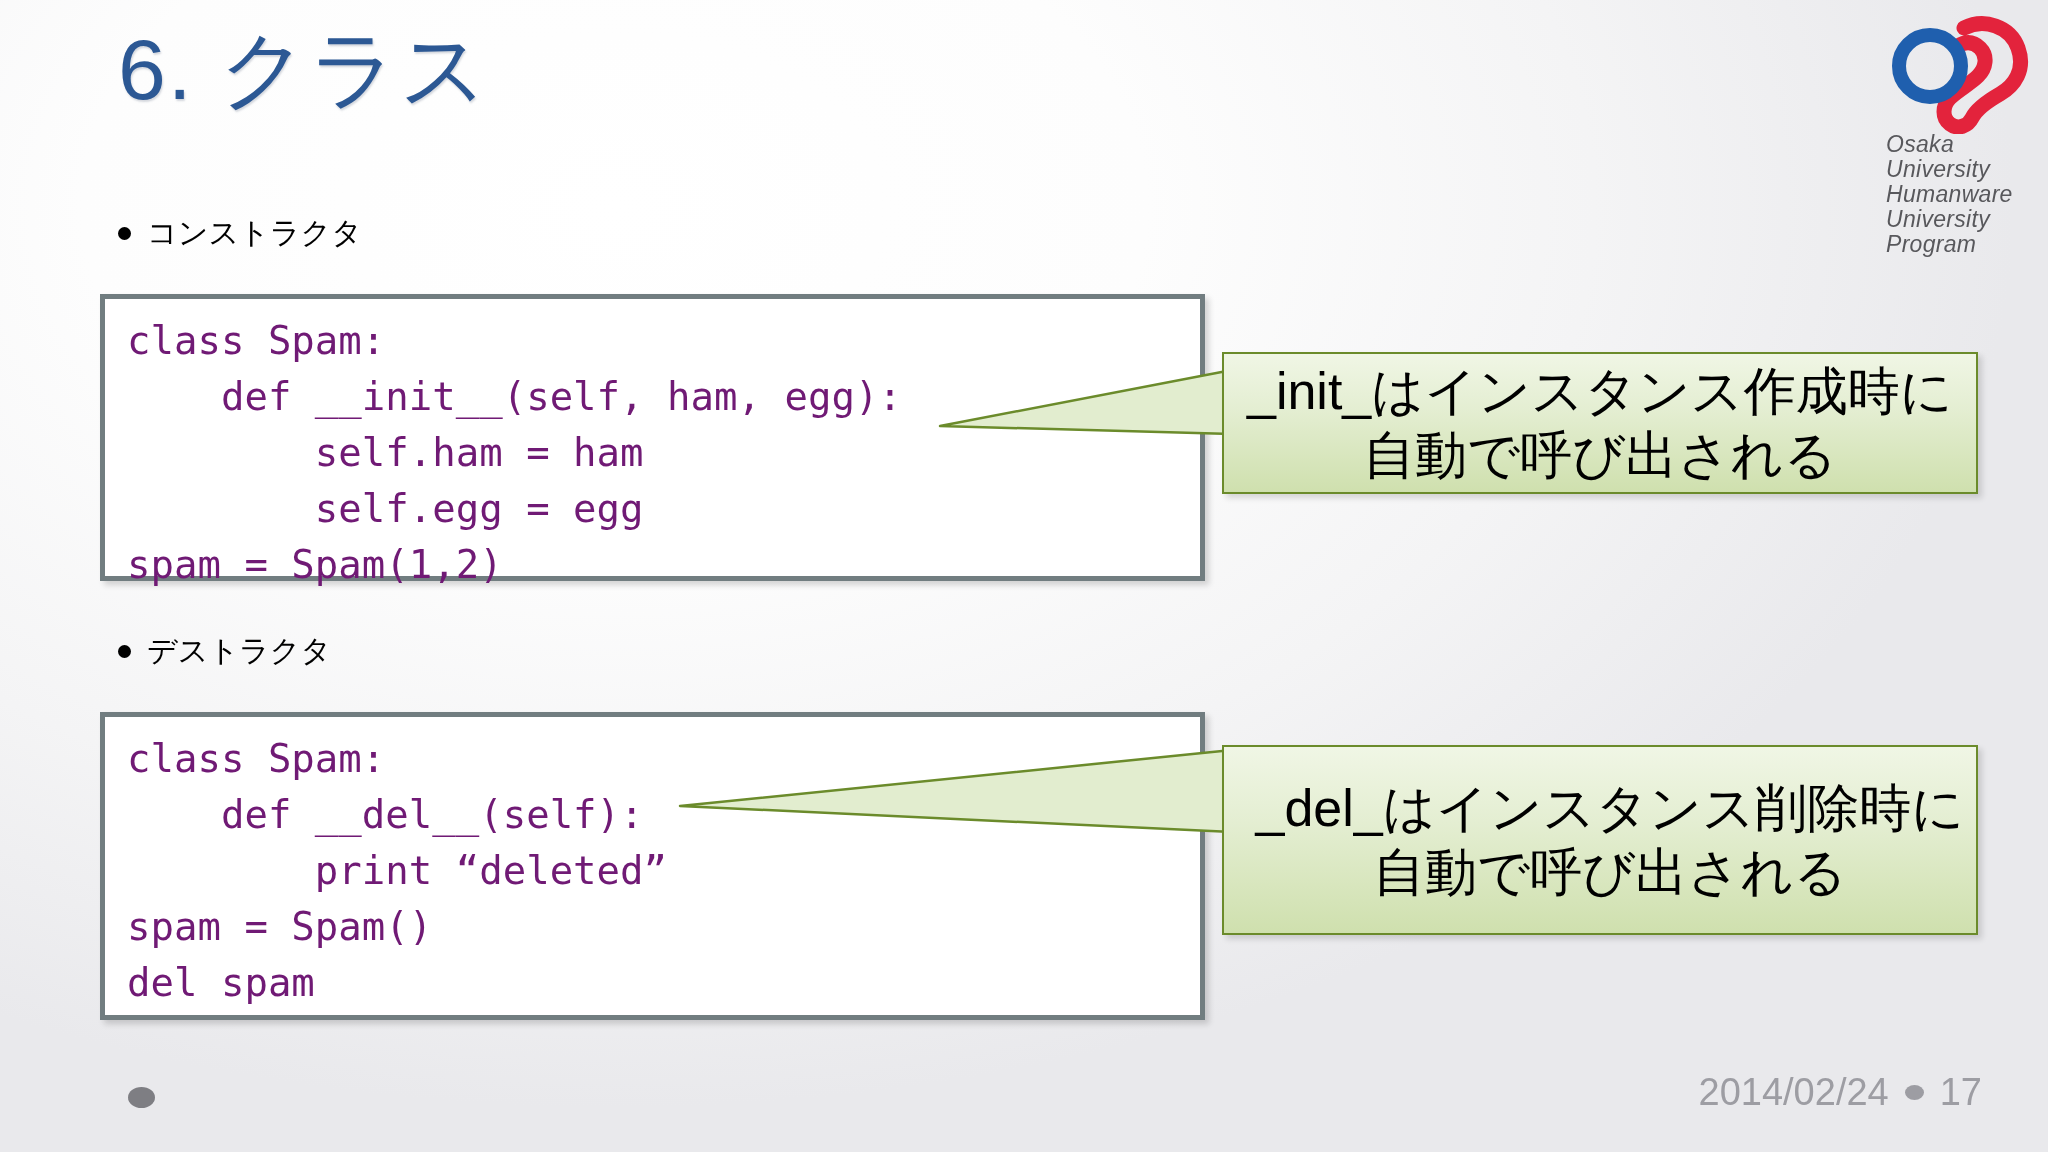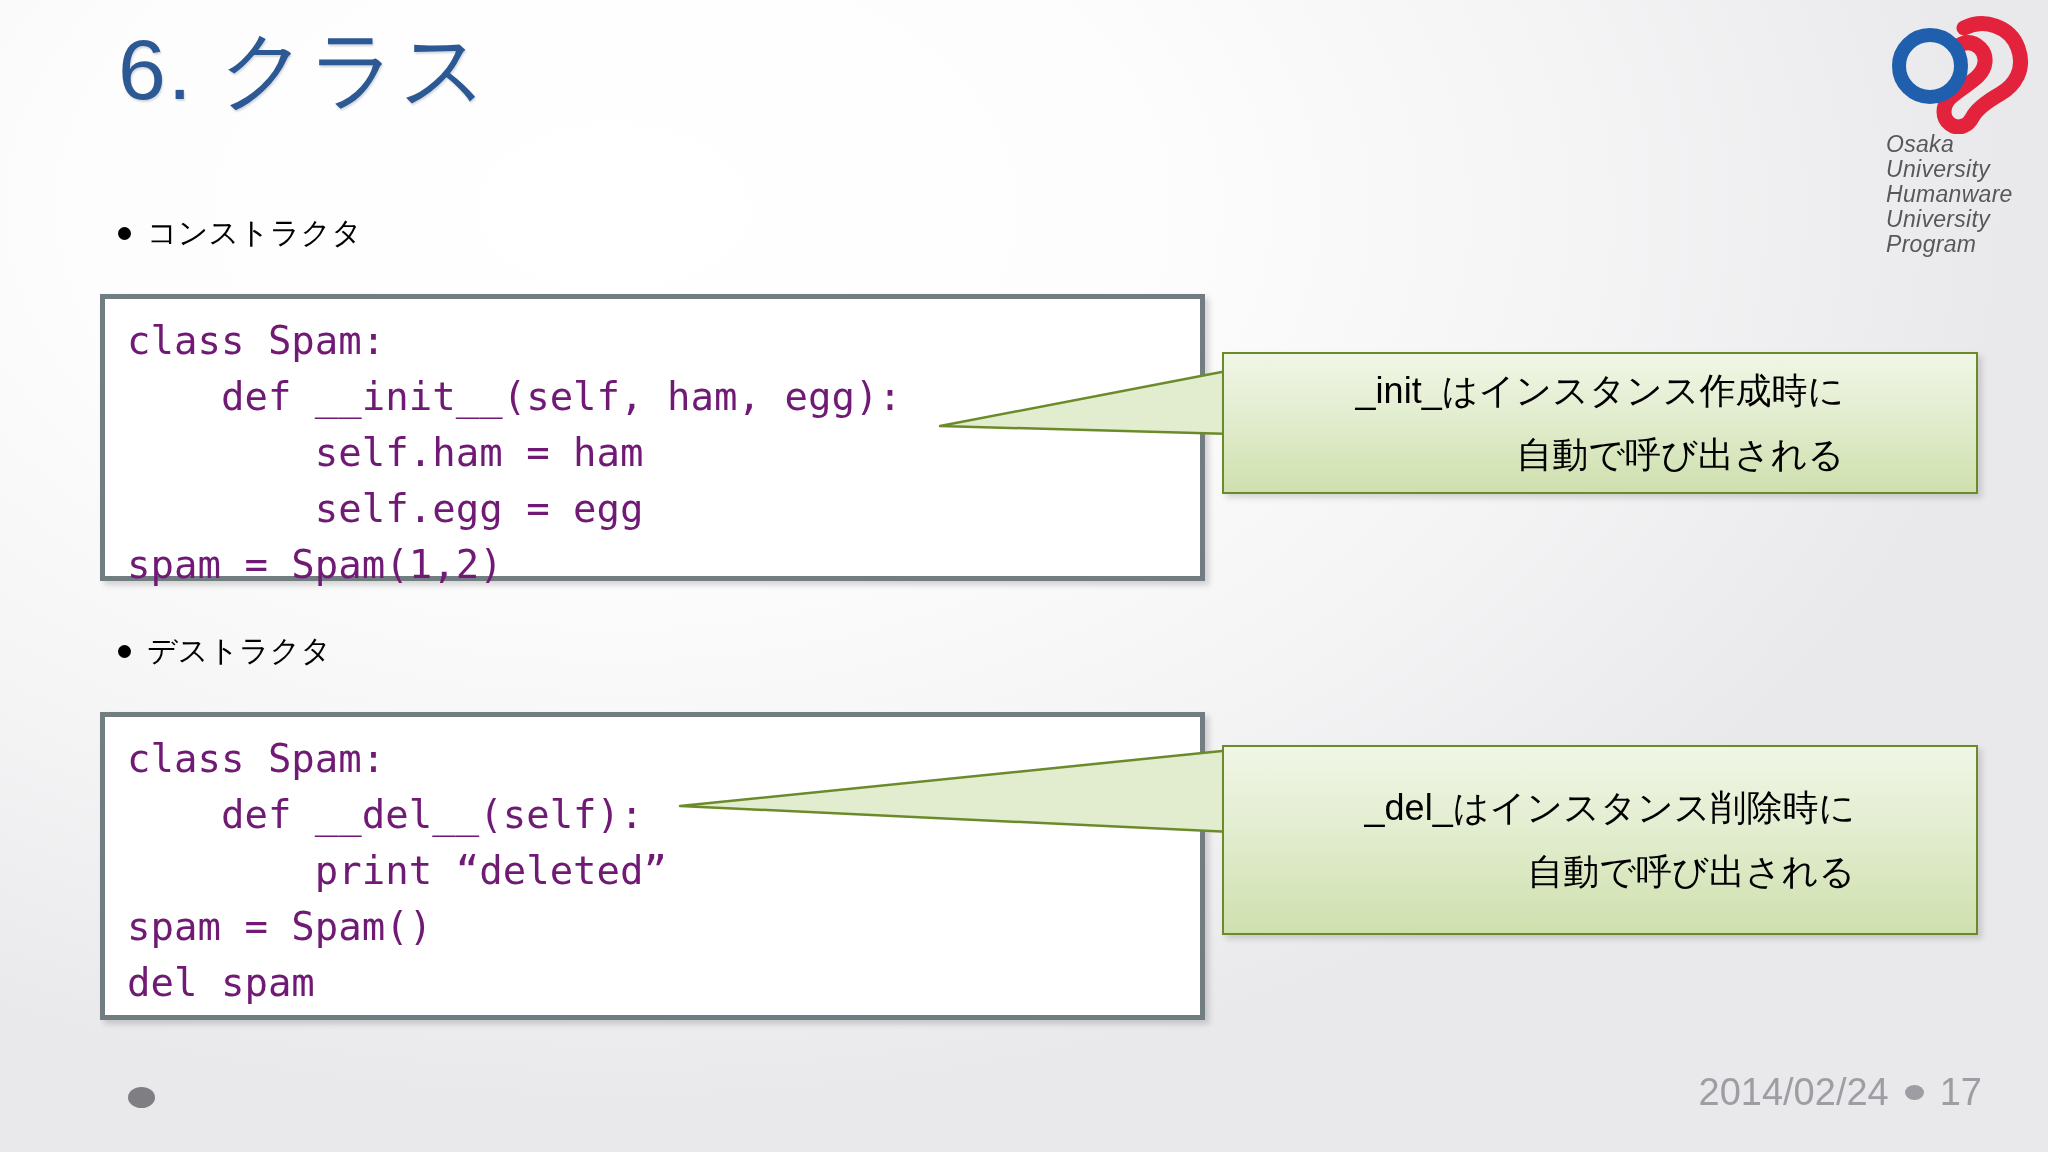--- a/index.html
+++ b/index.html
@@ -114,27 +114,26 @@
     box-sizing: border-box;
     border: 2px solid #6b8b2b;
     background: linear-gradient(to bottom, #f0f6e5 0%, #e4eed2 40%, #cfe0ae 100%);
     box-shadow: 4px 4px 6px rgba(0,0,0,0.14);
     display: flex;
     align-items: center;
     justify-content: center;
     text-align: center;
   }
   .callout-text {
-    font-size: 36px;
+    font-size: 52px;
     line-height: 64px;
     color: #000000;
     font-family: "Liberation Sans", "DejaVu Sans", sans-serif;
     white-space: pre-line;
     padding: 0 10px;
-    text-align: right;
   }
   #callout-1 { left: 1222px; top: 352px; width: 756px; height: 142px; }
   #callout-2 { left: 1222px; top: 745px; width: 756px; height: 190px; padding-left: 20px; }
 
   .callout-tail {
     position: absolute;
     overflow: visible;
     pointer-events: none;
   }
   #tail-1 { left: 940px; top: 370px; width: 292px; height: 120px; }

